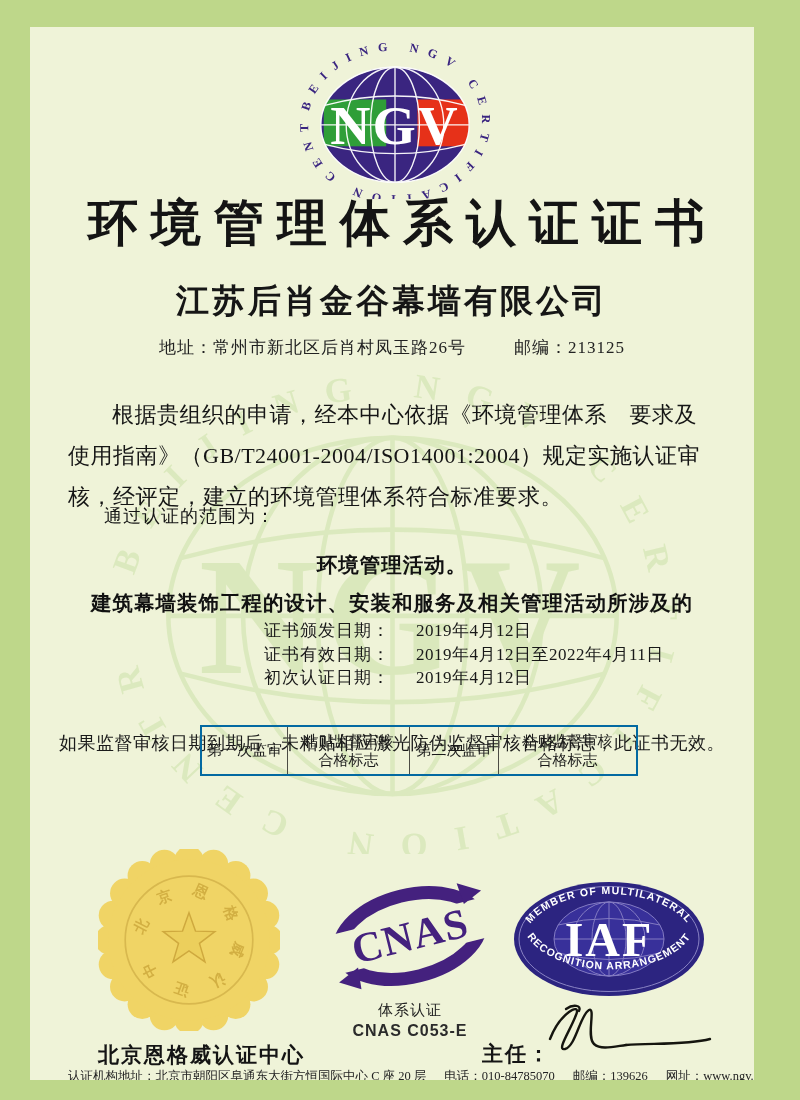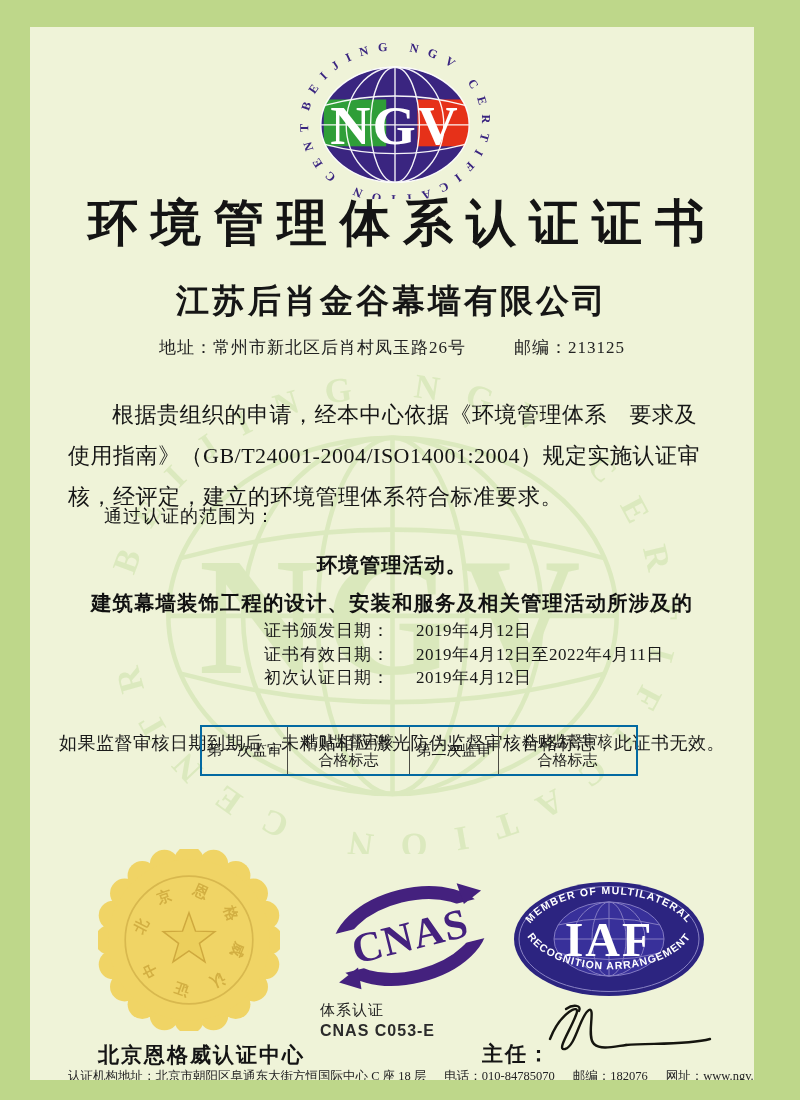--- a/index.html
+++ b/index.html
@@ -62,21 +62,21 @@
   .stable .cell{
     display:flex;align-items:center;justify-content:center;text-align:center;
     font-size:15px;line-height:19px;color:#1a1a1a;white-space:pre-line;
     border-left:1px solid #4c4c44;box-sizing:border-box;
   }
   .stable .cell:first-child{border-left:none;}
   .c1{width:85px;}.c2{width:122px;}.c3{width:89px;}.c4{width:138px;}
   .seal-box{position:absolute;left:68px;top:822px;width:182px;height:182px;z-index:2;}
   .cnas-box{position:absolute;left:290px;top:845px;width:180px;height:128px;z-index:3;}
   .cnas-label{
-    position:absolute;left:290px;top:974px;width:180px;z-index:2;color:#222;
+    position:absolute;left:290px;top:974px;width:180px;text-align:center;z-index:2;color:#222;
   }
   .cnas-label .l1{font-size:15px;letter-spacing:1px;}
   .cnas-label .l2{font-family:"Liberation Sans","DejaVu Sans",sans-serif;font-size:16px;font-weight:bold;letter-spacing:1px;margin-top:2px;color:#2b2b2b;}
   .iaf-box{position:absolute;left:481px;top:853px;width:196px;height:118px;z-index:2;}
   .org-name{
     position:absolute;left:68px;top:1014px;z-index:3;
     font-family:"Liberation Sans","DejaVu Sans",sans-serif;
     font-size:21px;font-weight:bold;letter-spacing:2px;color:#141414;
   }
   .director{
@@ -267,16 +267,16 @@
 
   <svg class="sig-box" viewBox="0 0 190 62">
     <g fill="none" stroke="#15150f" stroke-width="2.4" stroke-linecap="round">
       <path d="M 12,40 C 22,14 44,2 38,16 C 32,32 18,52 27,50 C 38,47 42,16 51,11 C 58,8 48,38 56,45 C 63,51 74,48 88,46"></path>
       <path d="M 28,10 C 35,5 44,6 41,12"></path>
       <path d="M 88,46 C 112,44 150,46 172,40"></path>
     </g>
   </svg>
 
   <div class="info-line">
-    <span>认证机构地址：北京市朝阳区阜通东大街方恒国际中心 C 座 18 层</span><span>电话：010-84785070</span><span>邮编：182076</span><span>网址：www.ngv.org.cn</span>
+    <span>认证机构地址：北京市朝阳区阜通东大街方恒国际中心 C 座 20 层</span><span>电话：010-84785070</span><span>邮编：139626</span><span>网址：www.ngv.org.cn</span>
   </div>
 
 </div>
 
 </body></html>

